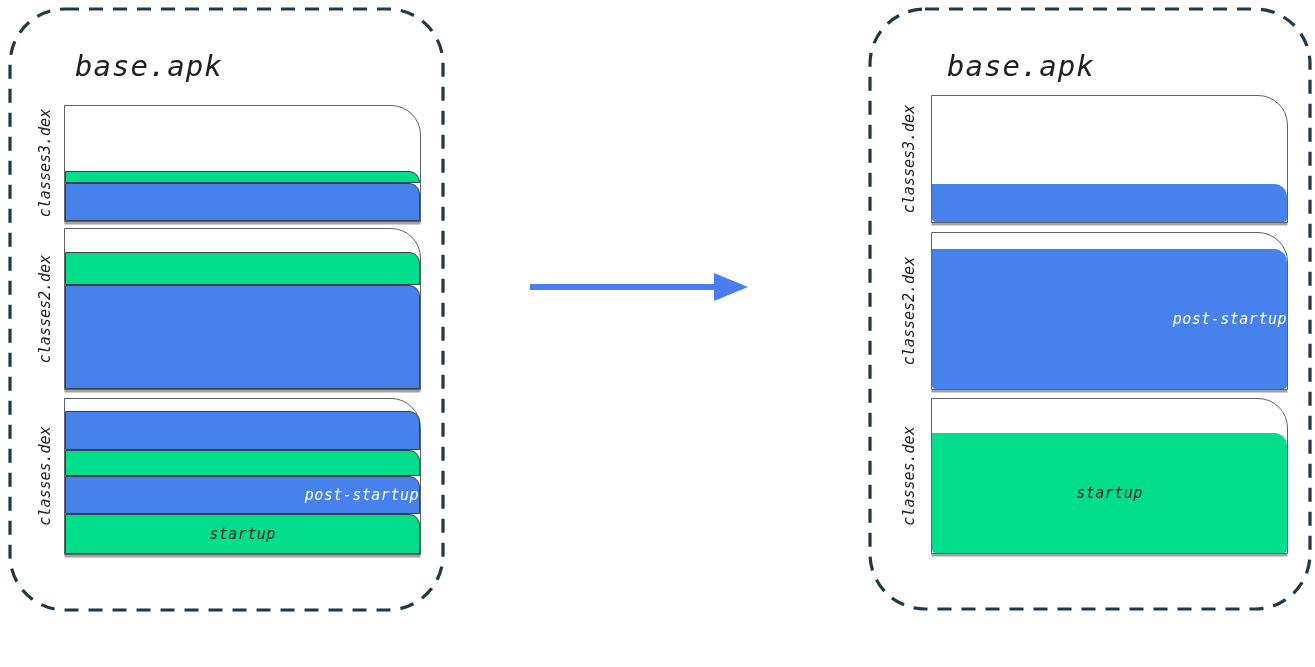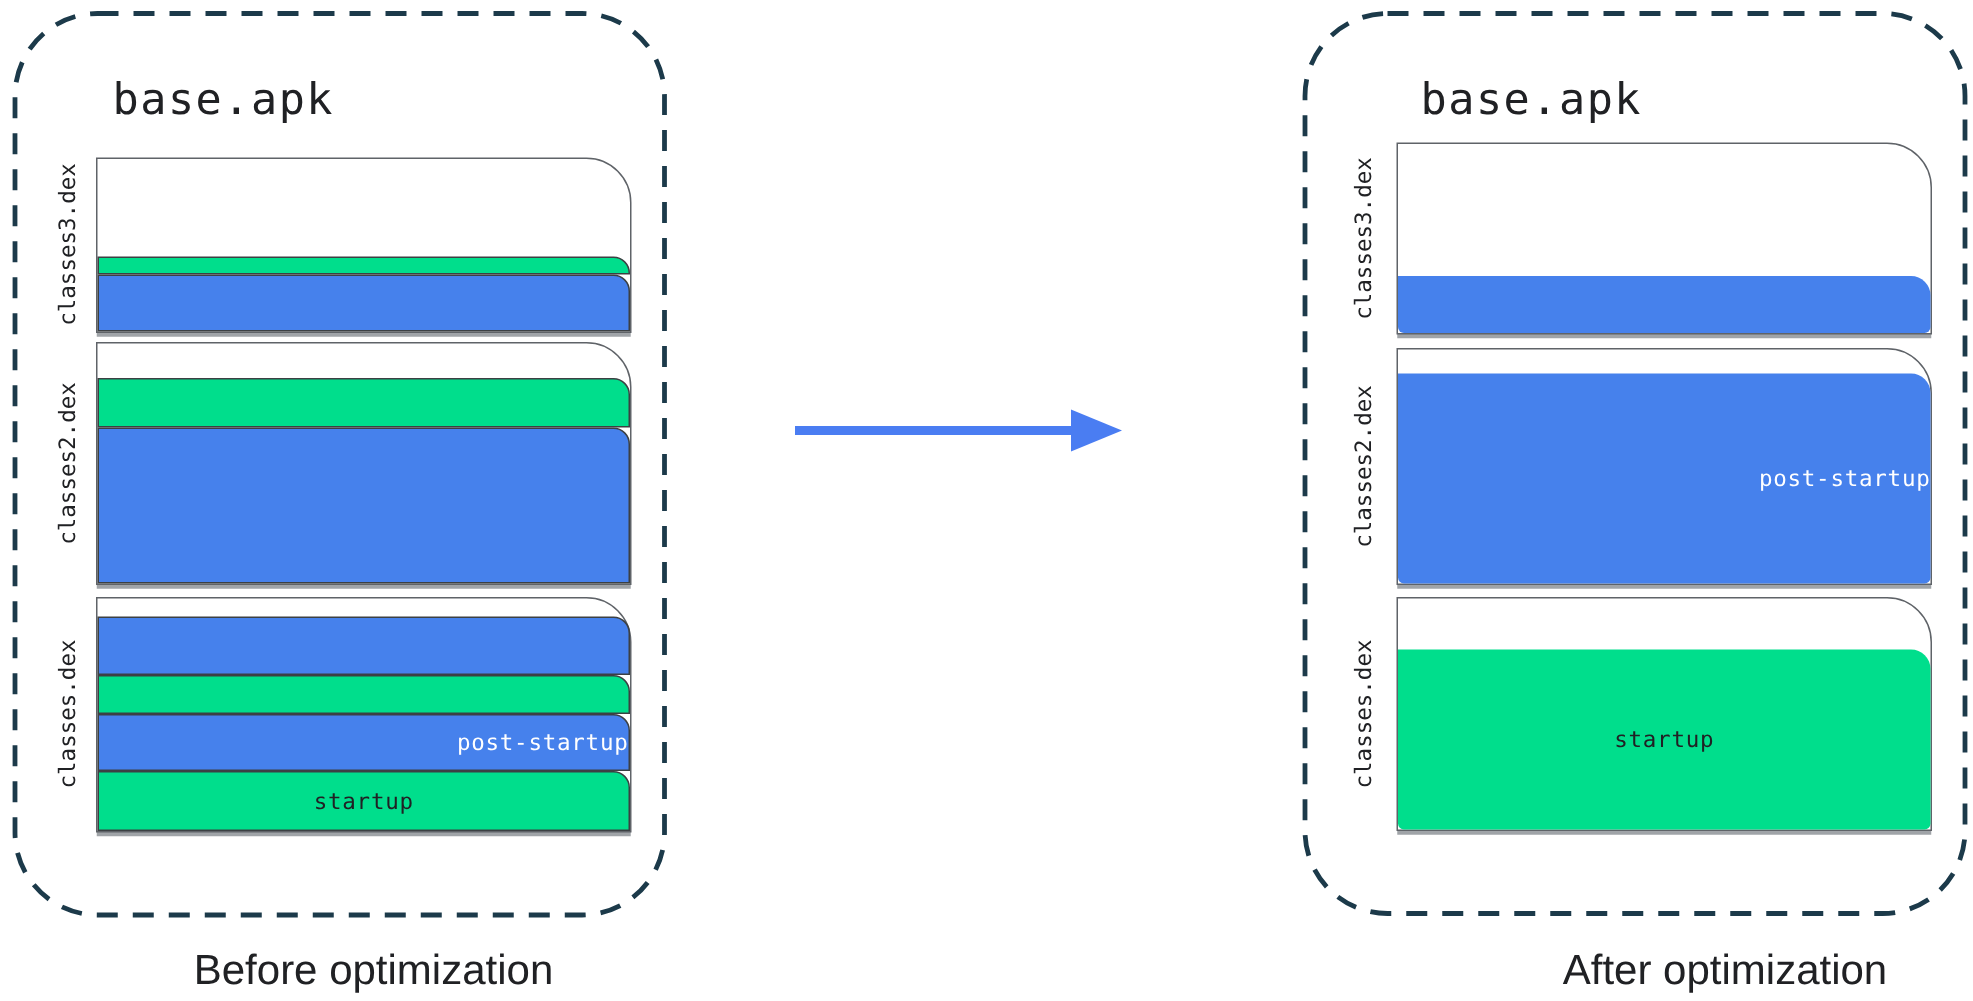--- a/index.html
+++ b/index.html
@@ -1,19 +1,20 @@
 <!DOCTYPE html>
 <html style="--blue: #4681EC; --green: #00DE8C; --arrow: #4A7DF2; --container_border: #1C3A4A; --page_border: #5F6368; --band_border: #3C4043; --text_dark: #202124; --label_on_blue: #FFFFFF;"><head>
 <meta charset="utf-8">
 <style>
   html,body { margin:0; padding:0; background:#ffffff; }
   .canvas {
     position:relative; width:1315px; height:667px; background:#ffffff;
     font-family:"DejaVu Sans Mono","Liberation Mono",monospace;
     overflow:hidden;
+    font-style:italic;
   }
 
   
   .apk-container { position:absolute; }
   .apk-container svg.dash-border { position:absolute; left:0; top:0; }
 
   .apk-title {
     position:absolute; top:42px; font-size:29px; letter-spacing:1px;
     color:var(--text_dark); font-weight:500; white-space:nowrap;
   }
@@ -151,16 +152,14 @@
           <span class="band-label">post-startup</span>
         </div>
       </div>
     <div class="page p3">
         <div class="band band-green" style="height: 120px;">
           <span class="band-label">startup</span>
         </div>
       </div>
   </div>
 
-  <div class="caption" id="before-caption">Before optimization</div>
-  <div class="caption" id="after-caption">After optimization</div>
 
 </div>
 
 </body></html>

